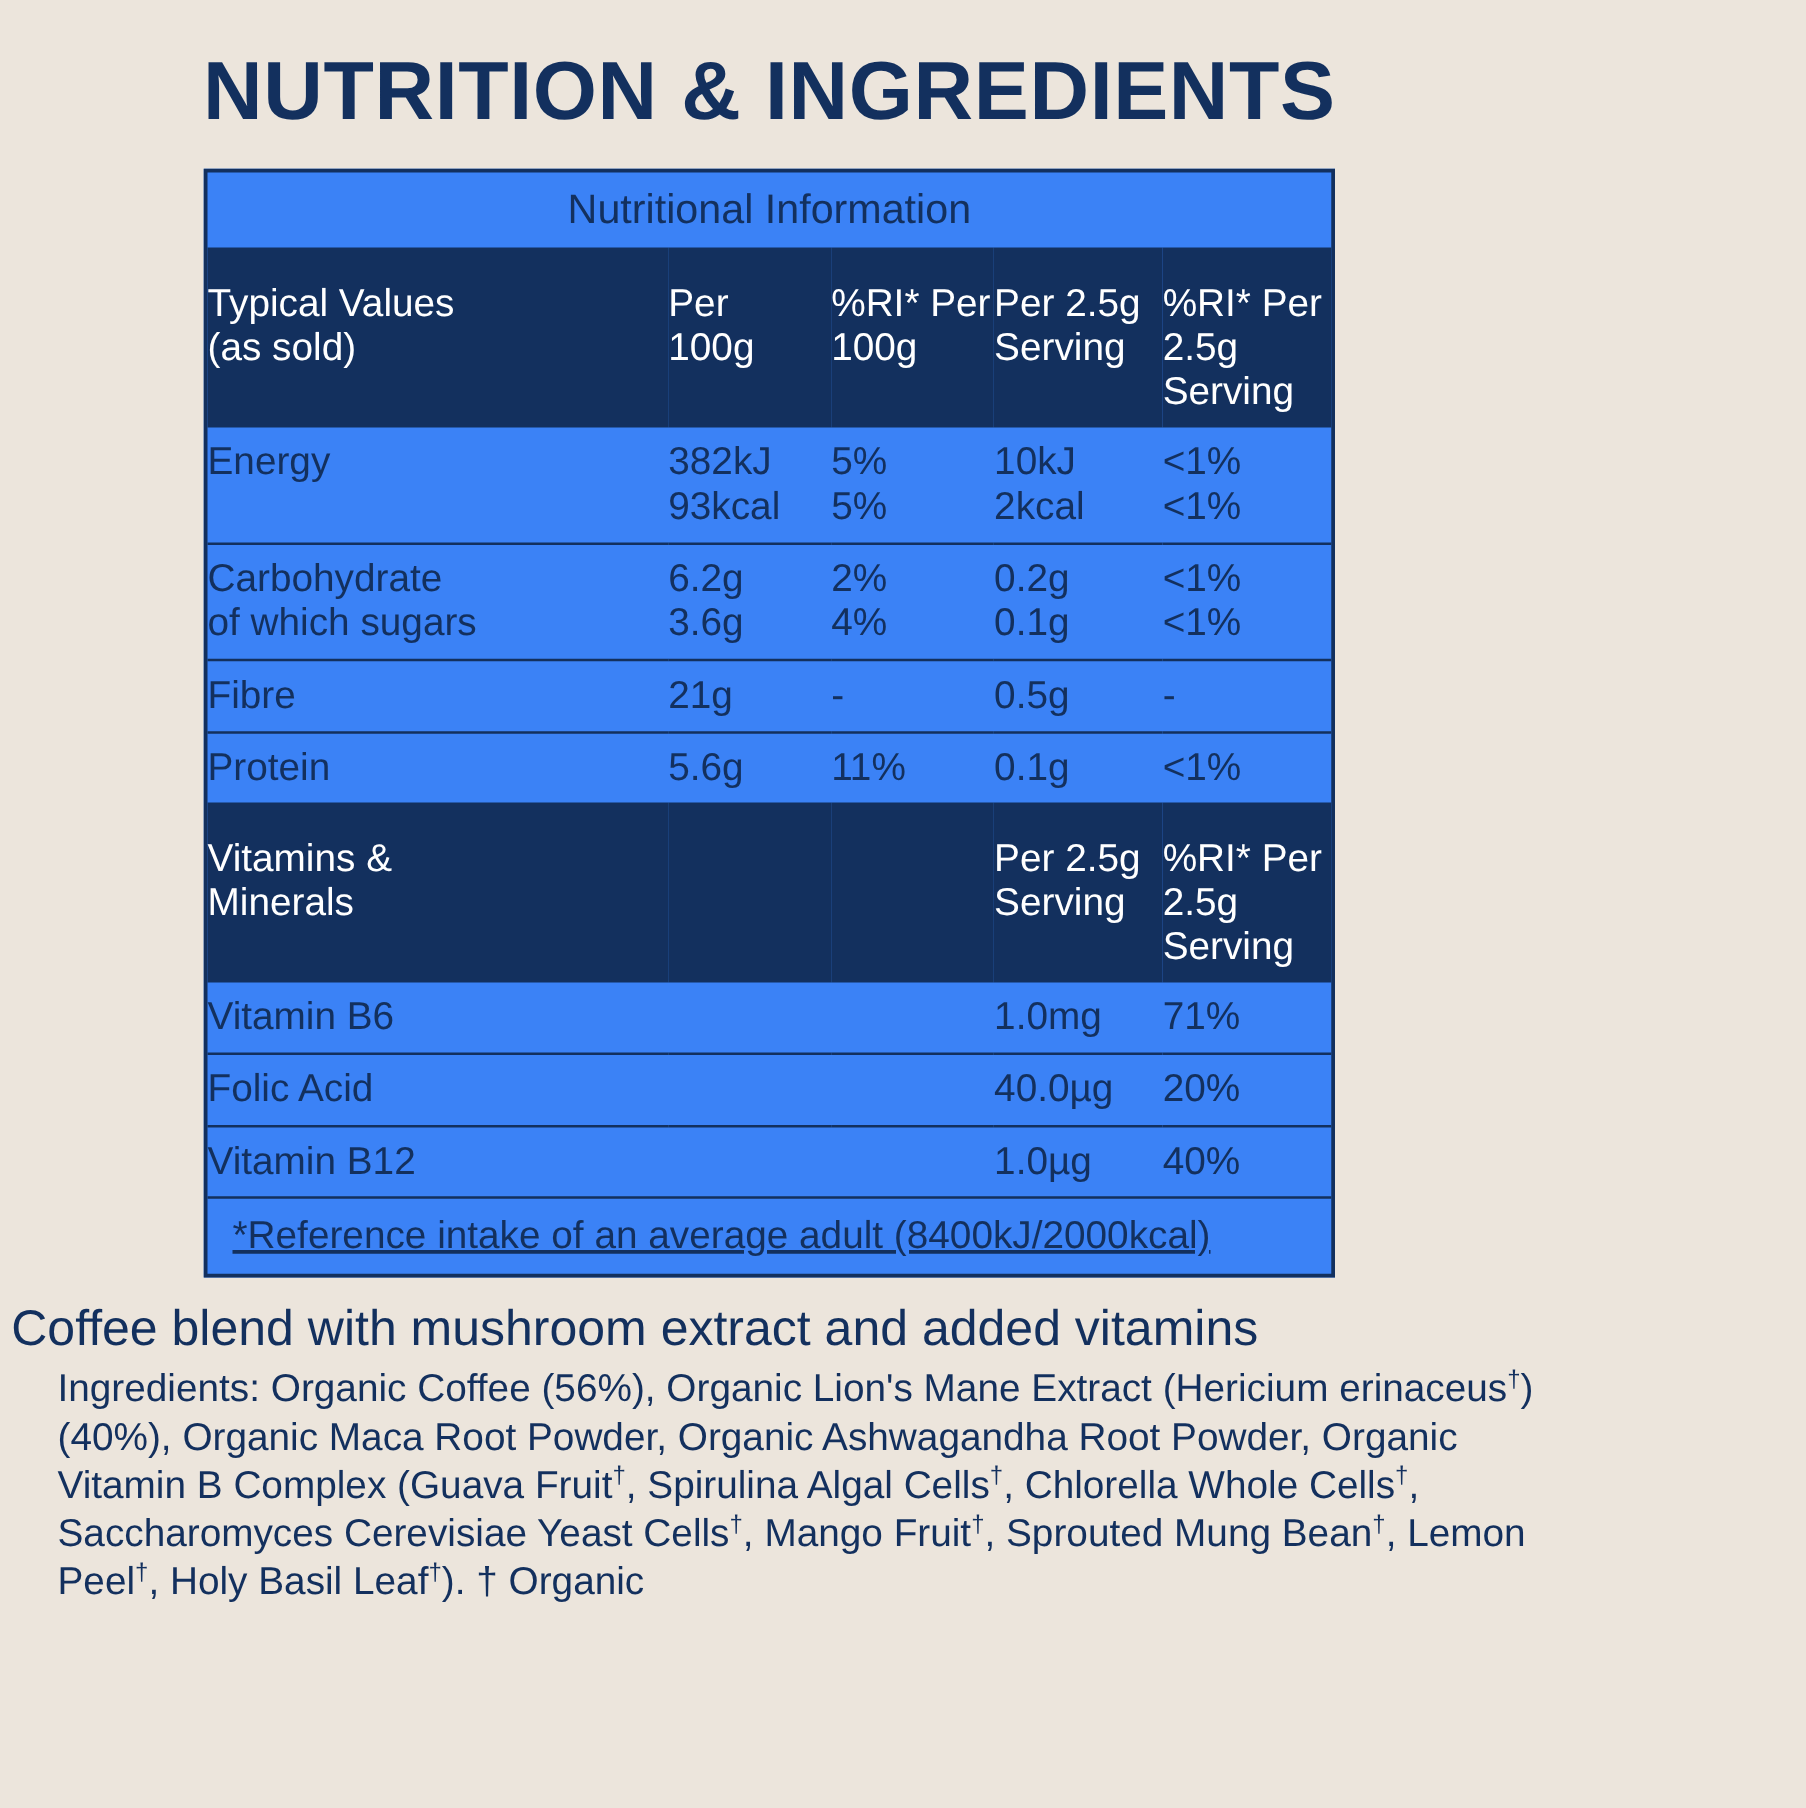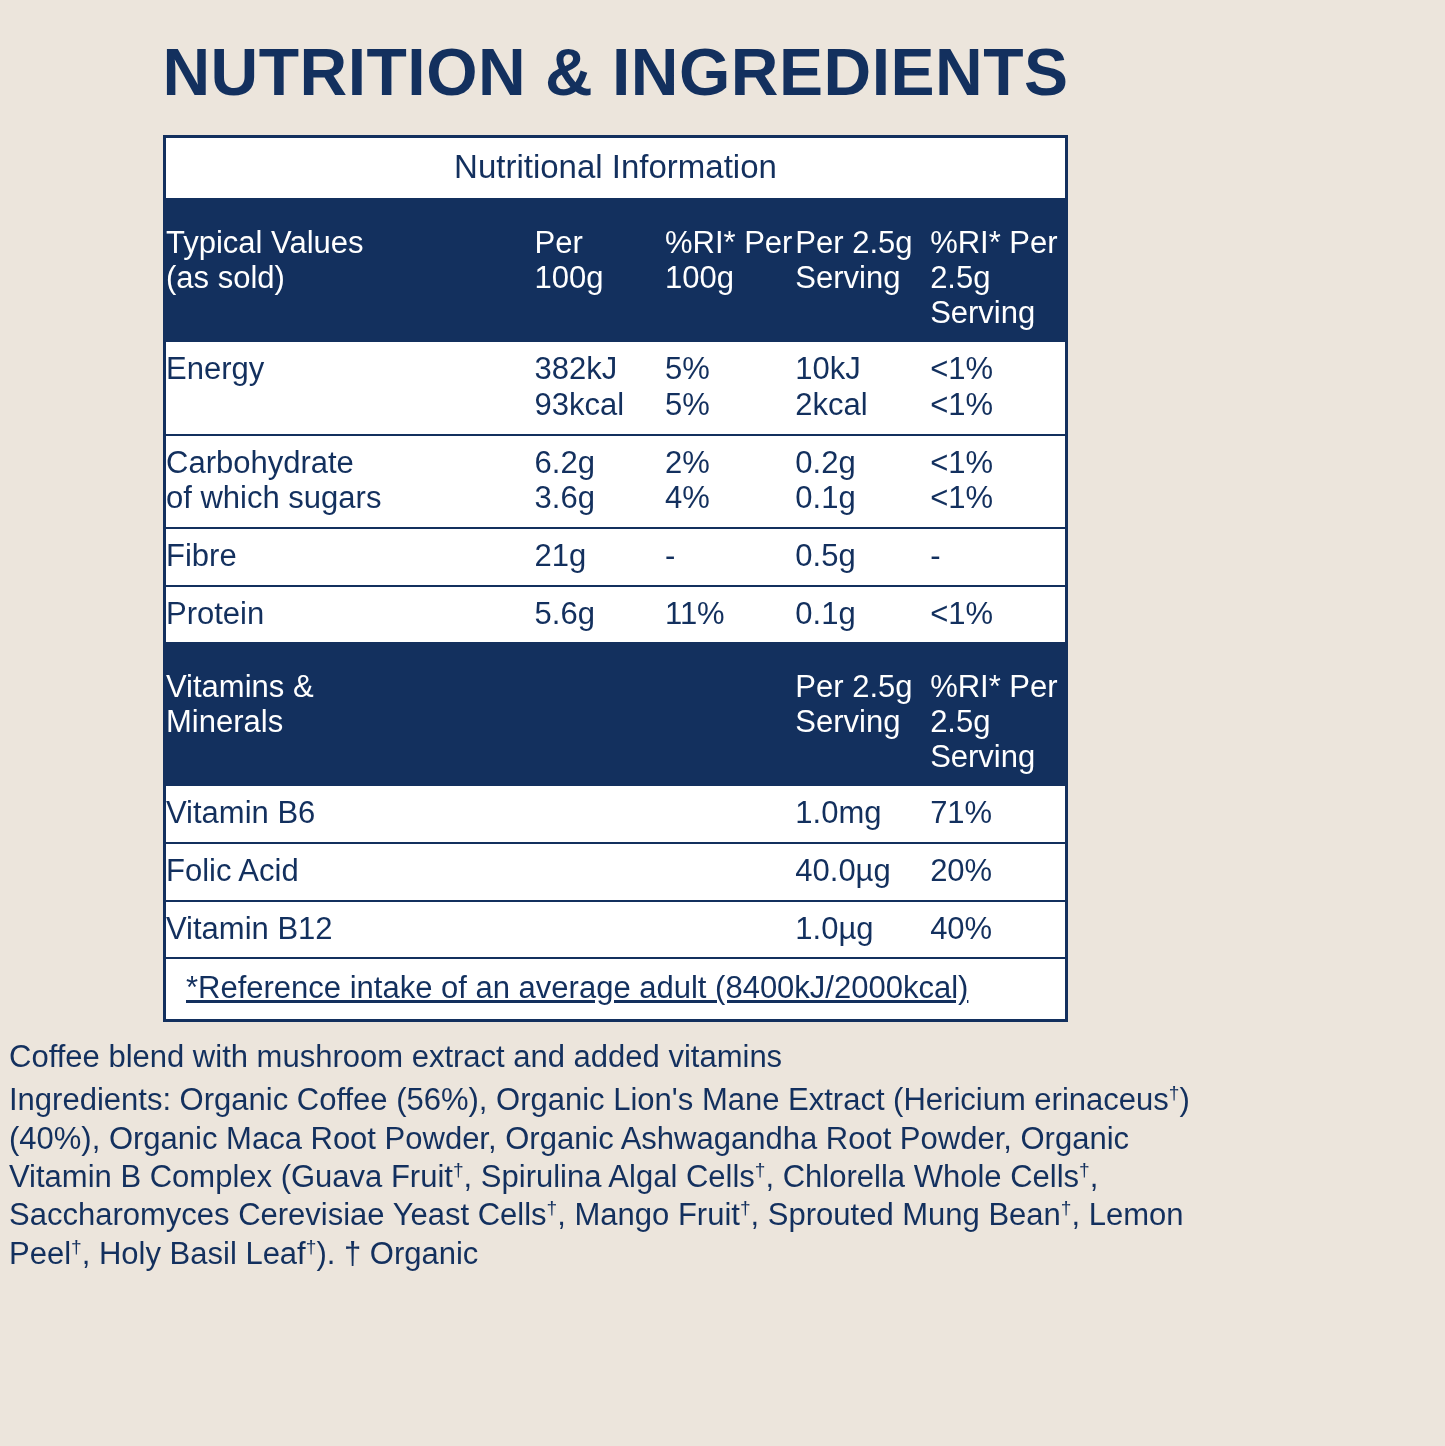--- a/index.html
+++ b/index.html
@@ -27,21 +27,21 @@
     letter-spacing: 0.5px;
     color: #13305e;
     padding-top: 38px;
     line-height: 1.05;
   }
   .table-wrap {
     margin: 28px auto 0 auto;
     width: 905px;
     border: 3px solid #13305e;
     box-sizing: border-box;
-    background: #ffffff;
+    background: #3b82f6;
   }
   .tbl-header-title {
     text-align: center;
     font-size: 33px;
     padding: 10px 0 12px 0;
     color: #13305e;
   }
   table {
     width: 100%;
     border-collapse: collapse;
@@ -97,29 +97,30 @@
     color: #13305e;
     text-decoration: underline;
   }
   .ing-block {
     width: 1225px;
     margin: 16px auto 0 auto;
     padding-left: 0px;
     color: #13305e;
   }
   .ing-title {
-    font-size: 31px;
+    font-size: 40px;
     line-height: 1.25;
     padding-left: 6px;
   }
   .ing-body {
     font-size: 31px;
     line-height: 1.24;
     padding-left: 6px;
     margin-top: 4px;
+    margin-left: 37px;
   }
   sup {
     font-size: 0.62em;
     vertical-align: super;
     line-height: 0;
   }
 </style>
 </head>
 <body>
 

